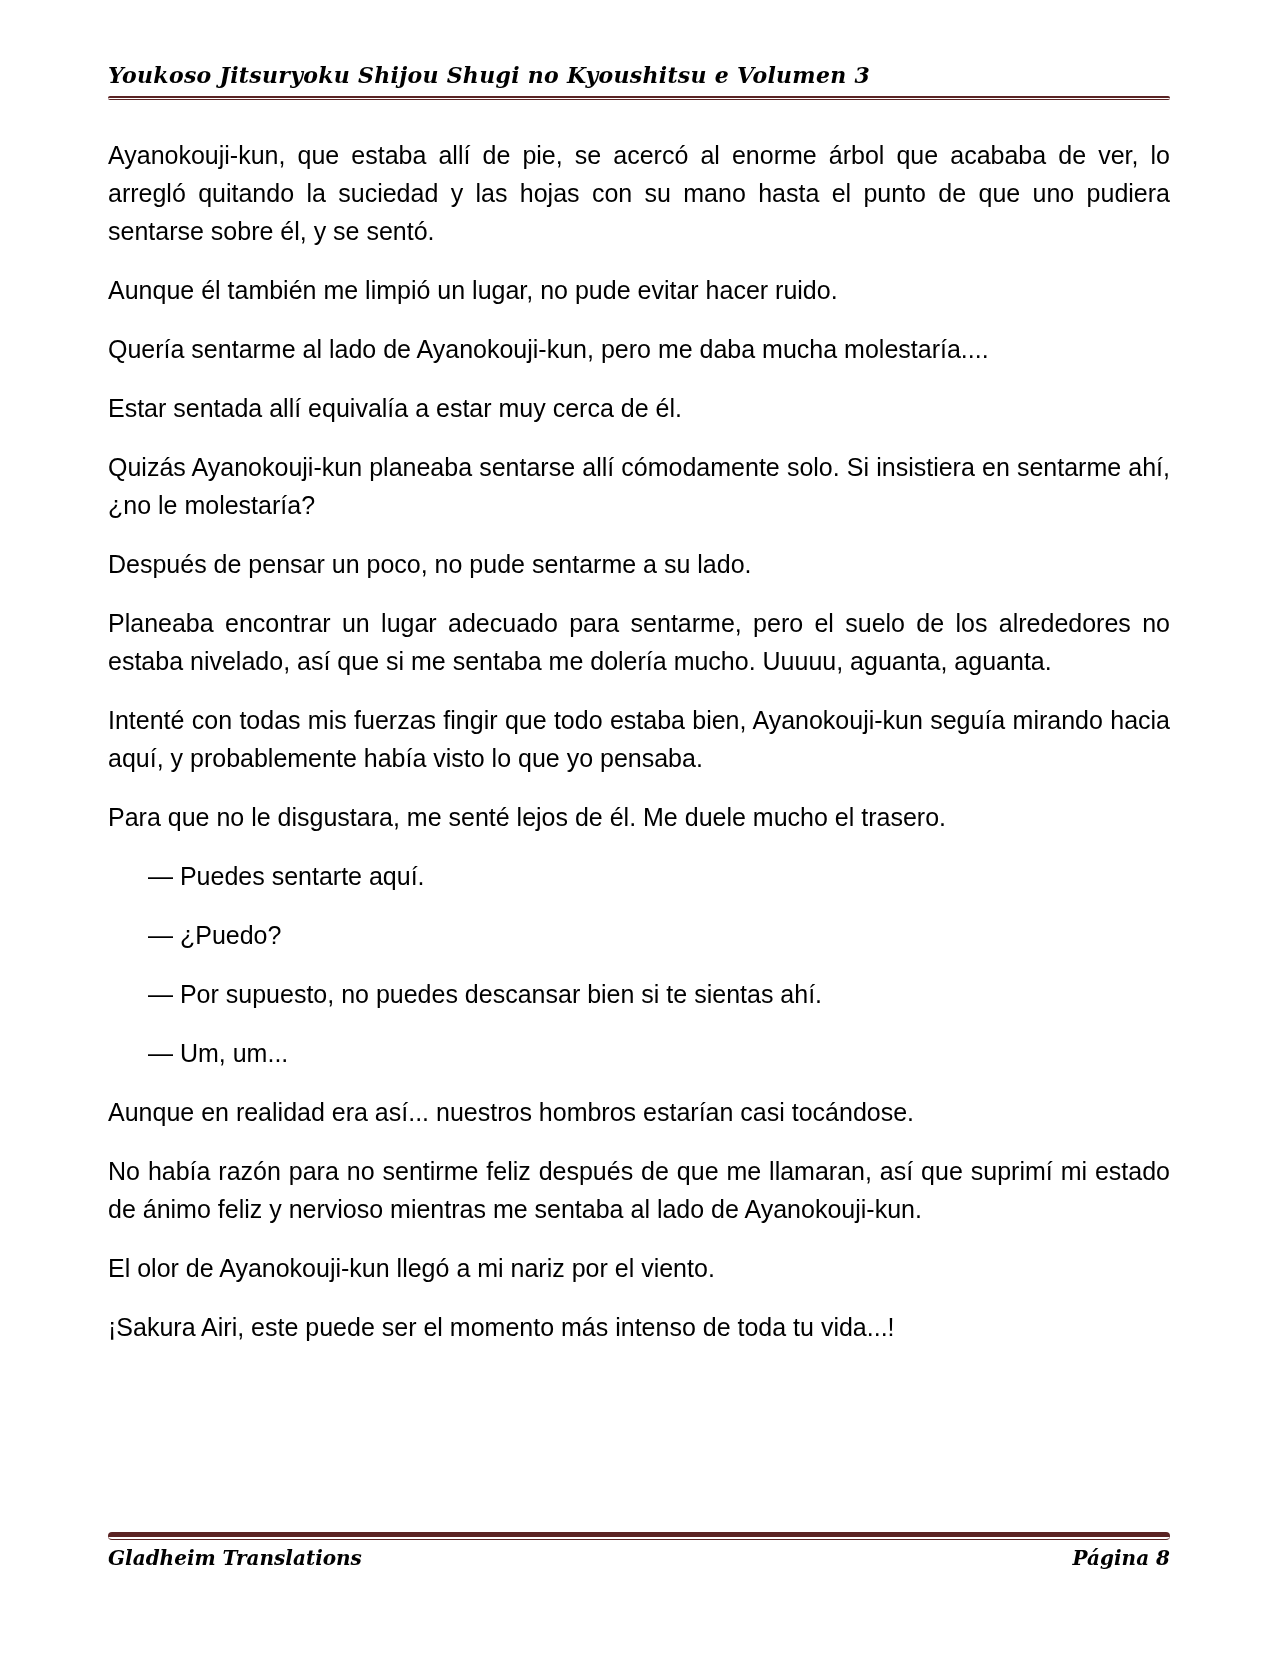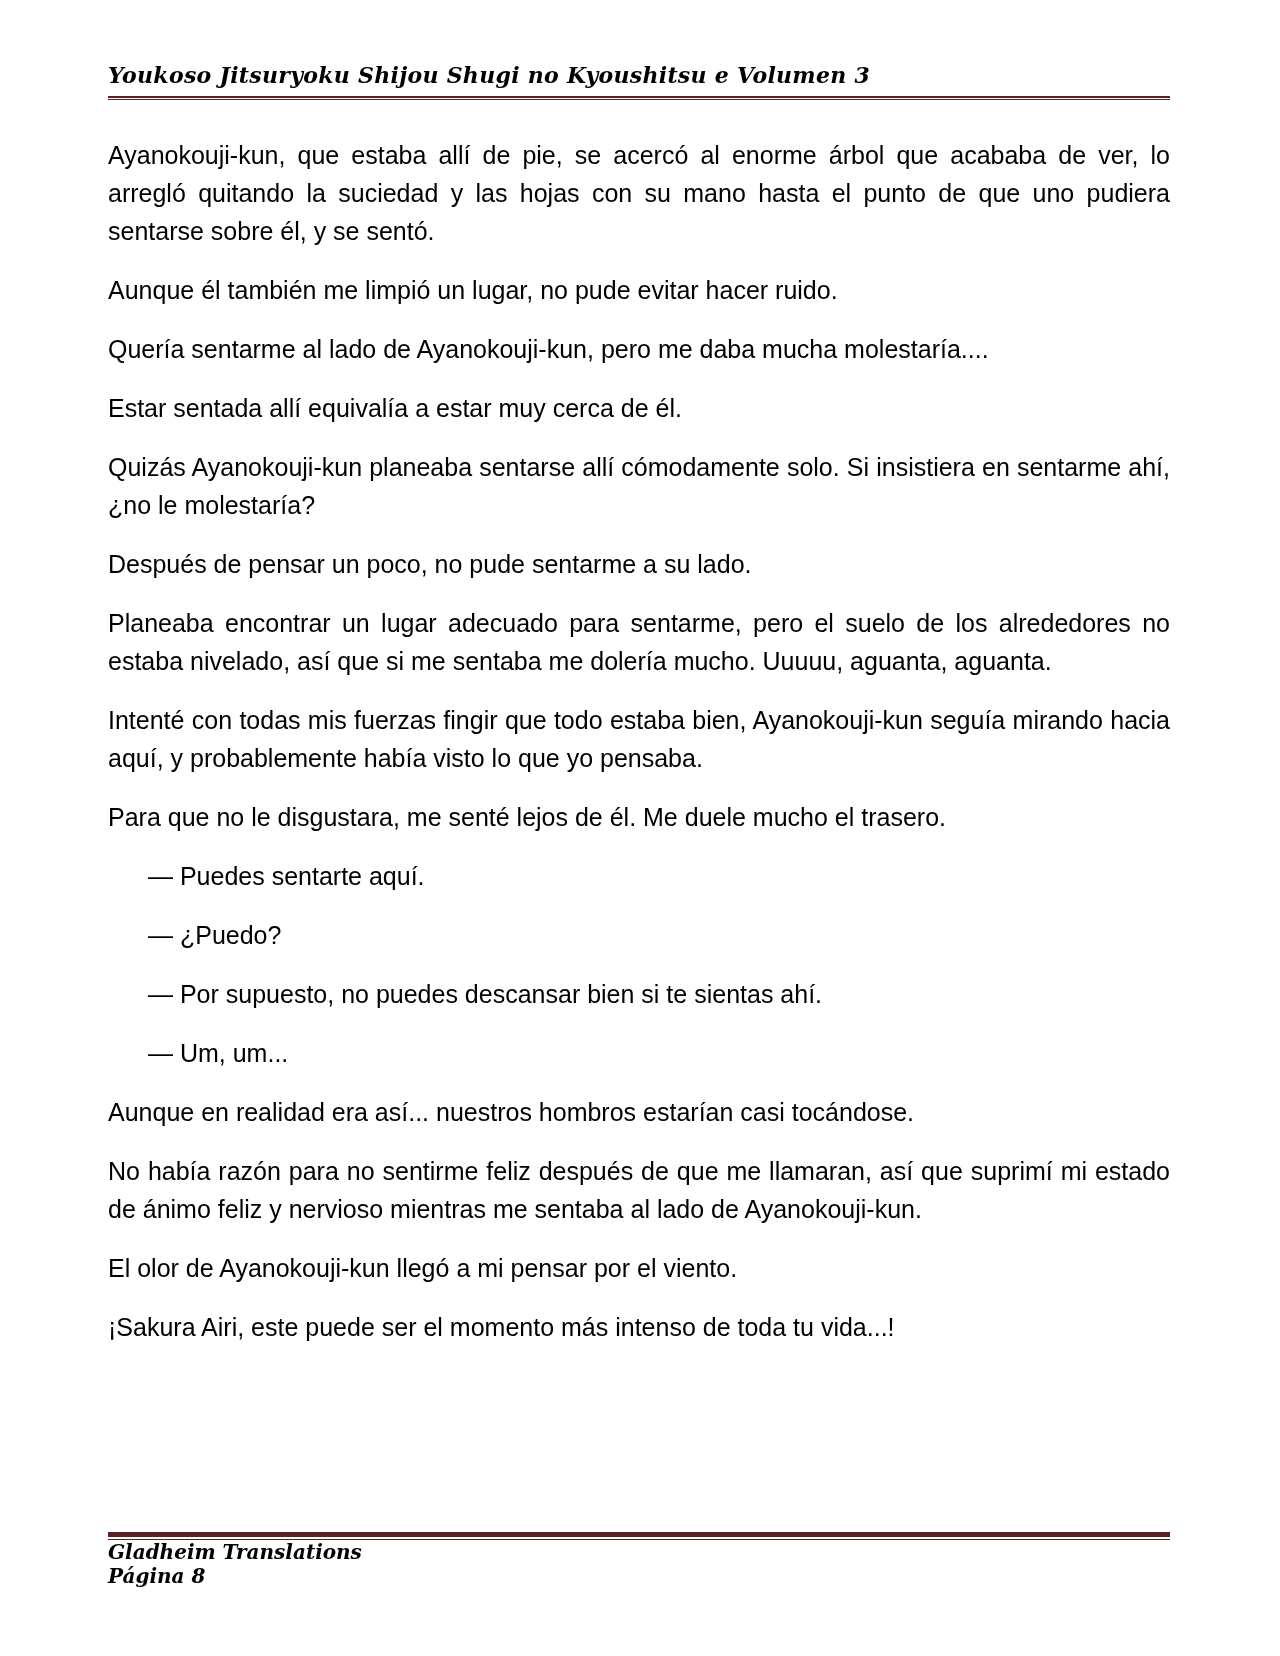--- a/index.html
+++ b/index.html
@@ -1,15 +1,15 @@
 <!DOCTYPE html>
 <html><head>
 <meta charset="utf-8">
 <style>
-  * { margin: 0; padding: 0; box-sizing: border-box; }
+  * { margin: 0; padding: 0; box-sizing: border-box; border-radius: 31px; }
 
   html, body {
     background: #ffffff;
   }
 
   .page {
     position: relative;
     width: 1280px;
     height: 1656px;
     background: #ffffff;
@@ -66,26 +66,26 @@
   }
   .footer-rule {
     border-top: 5px solid #5a2323;
     border-bottom: 1px solid #5a2323;
     height: 8px;
   }
   .footer-row {
     display: flex;
     justify-content: space-between;
     align-items: flex-start;
+    margin-top: 6px;
     font-family: "DejaVu Serif", serif;
     font-style: italic;
     font-weight: bold;
     font-size: 20px;
     color: #000000;
-    flex-direction: column;
   }
 </style>
 </head>
 <body>
 
 <div class="page">
 
   <div class="page-inner">
 
     <div class="doc-header">
@@ -103,21 +103,21 @@
         <p class="para">Después de pensar un poco, no pude sentarme a su lado.</p>
         <p class="para">Planeaba encontrar un lugar adecuado para sentarme, pero el suelo de los alrededores no estaba nivelado, así que si me sentaba me dolería mucho. Uuuuu, aguanta, aguanta.</p>
         <p class="para">Intenté con todas mis fuerzas fingir que todo estaba bien, Ayanokouji-kun seguía mirando hacia aquí, y probablemente había visto lo que yo pensaba.</p>
         <p class="para">Para que no le disgustara, me senté lejos de él. Me duele mucho el trasero.</p>
         <p class="para dialogue">— Puedes sentarte aquí.</p>
         <p class="para dialogue">— ¿Puedo?</p>
         <p class="para dialogue">— Por supuesto, no puedes descansar bien si te sientas ahí.</p>
         <p class="para dialogue">— Um, um...</p>
         <p class="para">Aunque en realidad era así... nuestros hombros estarían casi tocándose.</p>
         <p class="para">No había razón para no sentirme feliz después de que me llamaran, así que suprimí mi estado de ánimo feliz y nervioso mientras me sentaba al lado de Ayanokouji-kun.</p>
-        <p class="para">El olor de Ayanokouji-kun llegó a mi pensar por el viento.</p>
+        <p class="para">El olor de Ayanokouji-kun llegó a mi nariz por el viento.</p>
         <p class="para">¡Sakura Airi, este puede ser el momento más intenso de toda tu vida...!</p>
       </div>
 
   </div>
 
   <div class="doc-footer">
     <div class="footer-rule"></div>
     <div class="footer-row">
       <span>Gladheim Translations</span>
       <span>Página 8</span>

